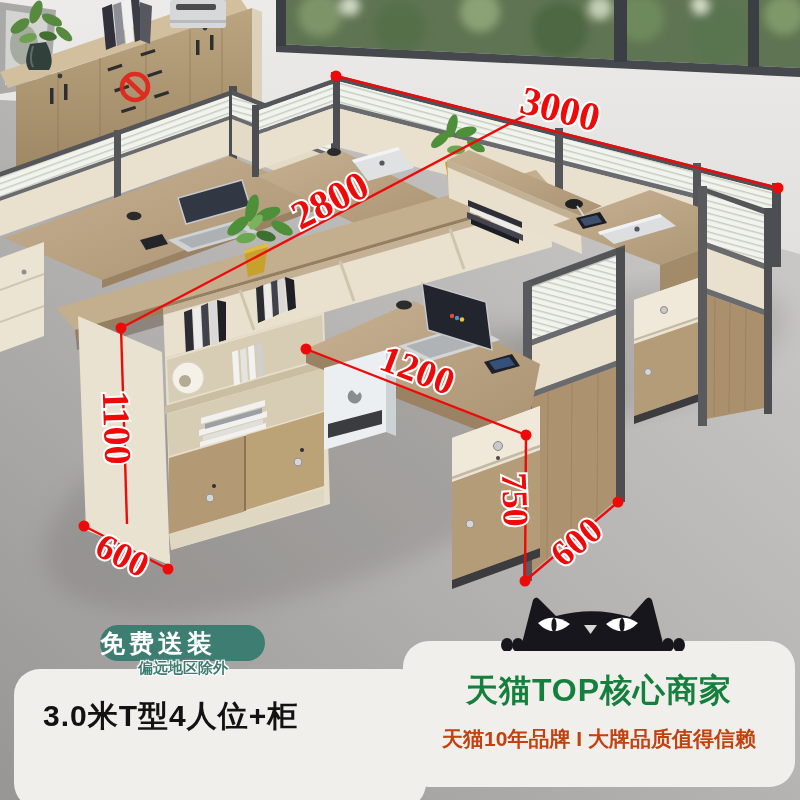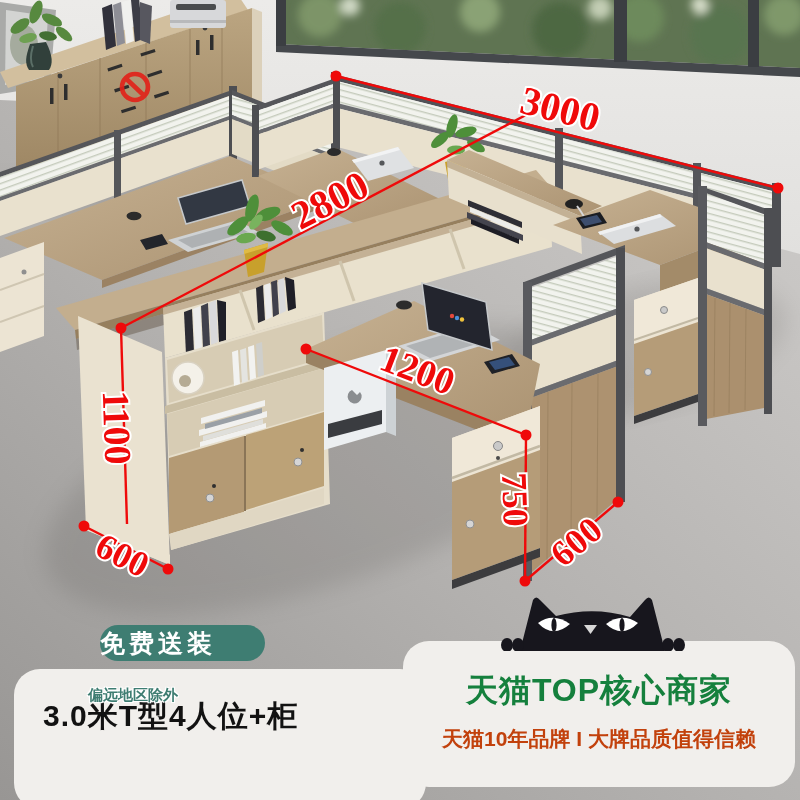--- a/index.html
+++ b/index.html
@@ -5,21 +5,21 @@
   html,body{margin:0;padding:0;background:#fff;}
   #stage{position:relative;width:800px;height:800px;overflow:hidden;
          font-family:"Liberation Sans","DejaVu Sans",sans-serif;}
   #scene{position:absolute;left:0;top:0;z-index:0;}
   .panel{position:absolute;background:#f1efec;border-radius:26px;z-index:2;}
   #panel-left{left:14px;top:669px;width:412px;height:140px;}
   #panel-right{left:403px;top:641px;width:392px;height:146px;}
   #badge-pill{position:absolute;left:100px;top:625px;width:165px;height:36px;z-index:4;
       background:#3e7d72;border-radius:18px;color:#fff;font-weight:700;font-size:25px;
       letter-spacing:4px;display:flex;align-items:center;}
-  #badge-note{position:absolute;left:88px;top:686px;width:190px;z-index:4;
+  #badge-note{position:absolute;left:88px;top:659px;width:190px;z-index:4;text-align:center;
       color:#3e7d72;font-weight:700;font-size:15px;
       text-shadow:-1px -1px 0 #fff,1px -1px 0 #fff,-1px 1px 0 #fff,1px 1px 0 #fff,0 0 3px #fff;}
   #product-title{position:absolute;left:29px;top:27px;font-size:30px;font-weight:700;
       color:#121212;letter-spacing:1px;}
   #product-size{position:absolute;left:33px;top:78px;font-size:20px;color:#3a3a3a;}
   #seller-title{position:absolute;left:0;top:28px;width:100%;text-align:center;
       font-size:32px;font-weight:700;color:#15803d;letter-spacing:1px;}
   #seller-sub{position:absolute;left:0;top:84px;width:100%;text-align:center;
       font-size:21px;font-weight:700;color:#c2410c;}
   #cat{position:absolute;left:490px;top:585px;z-index:3;}

